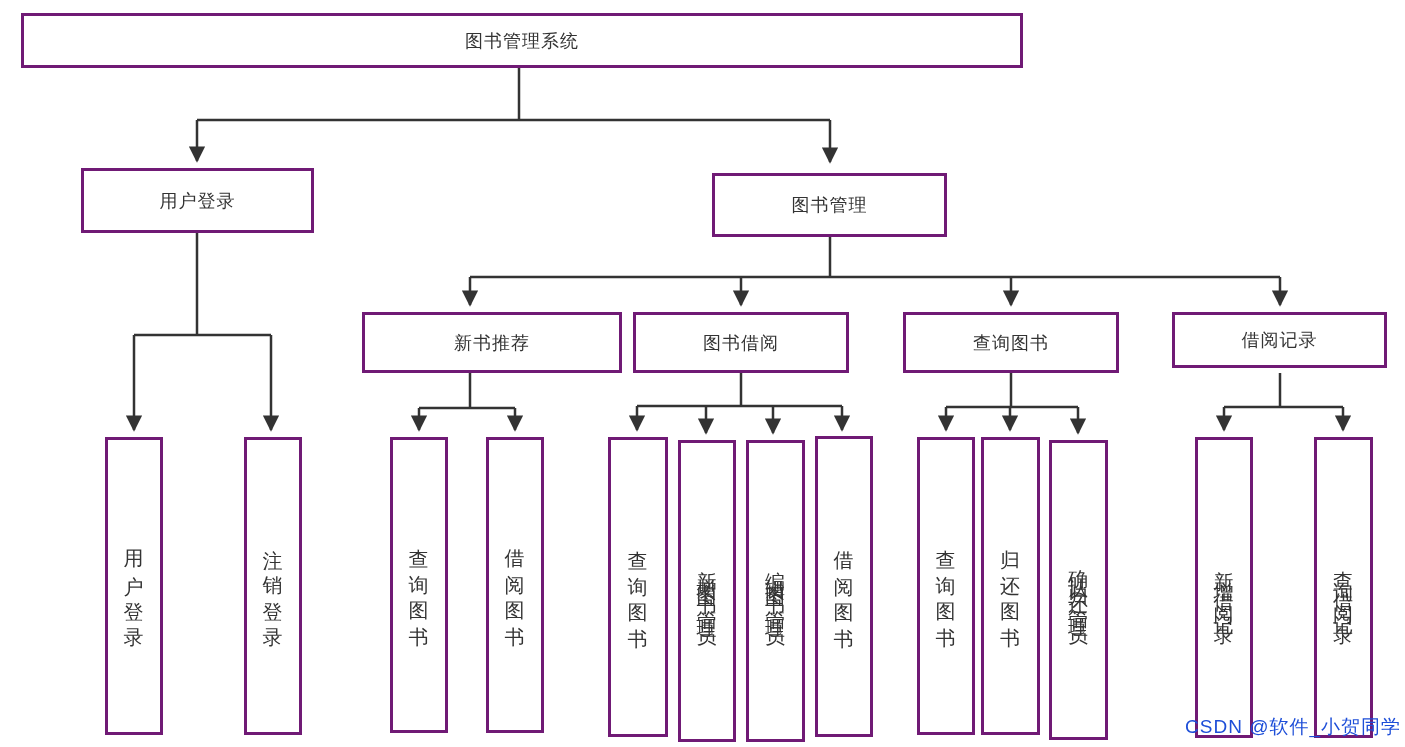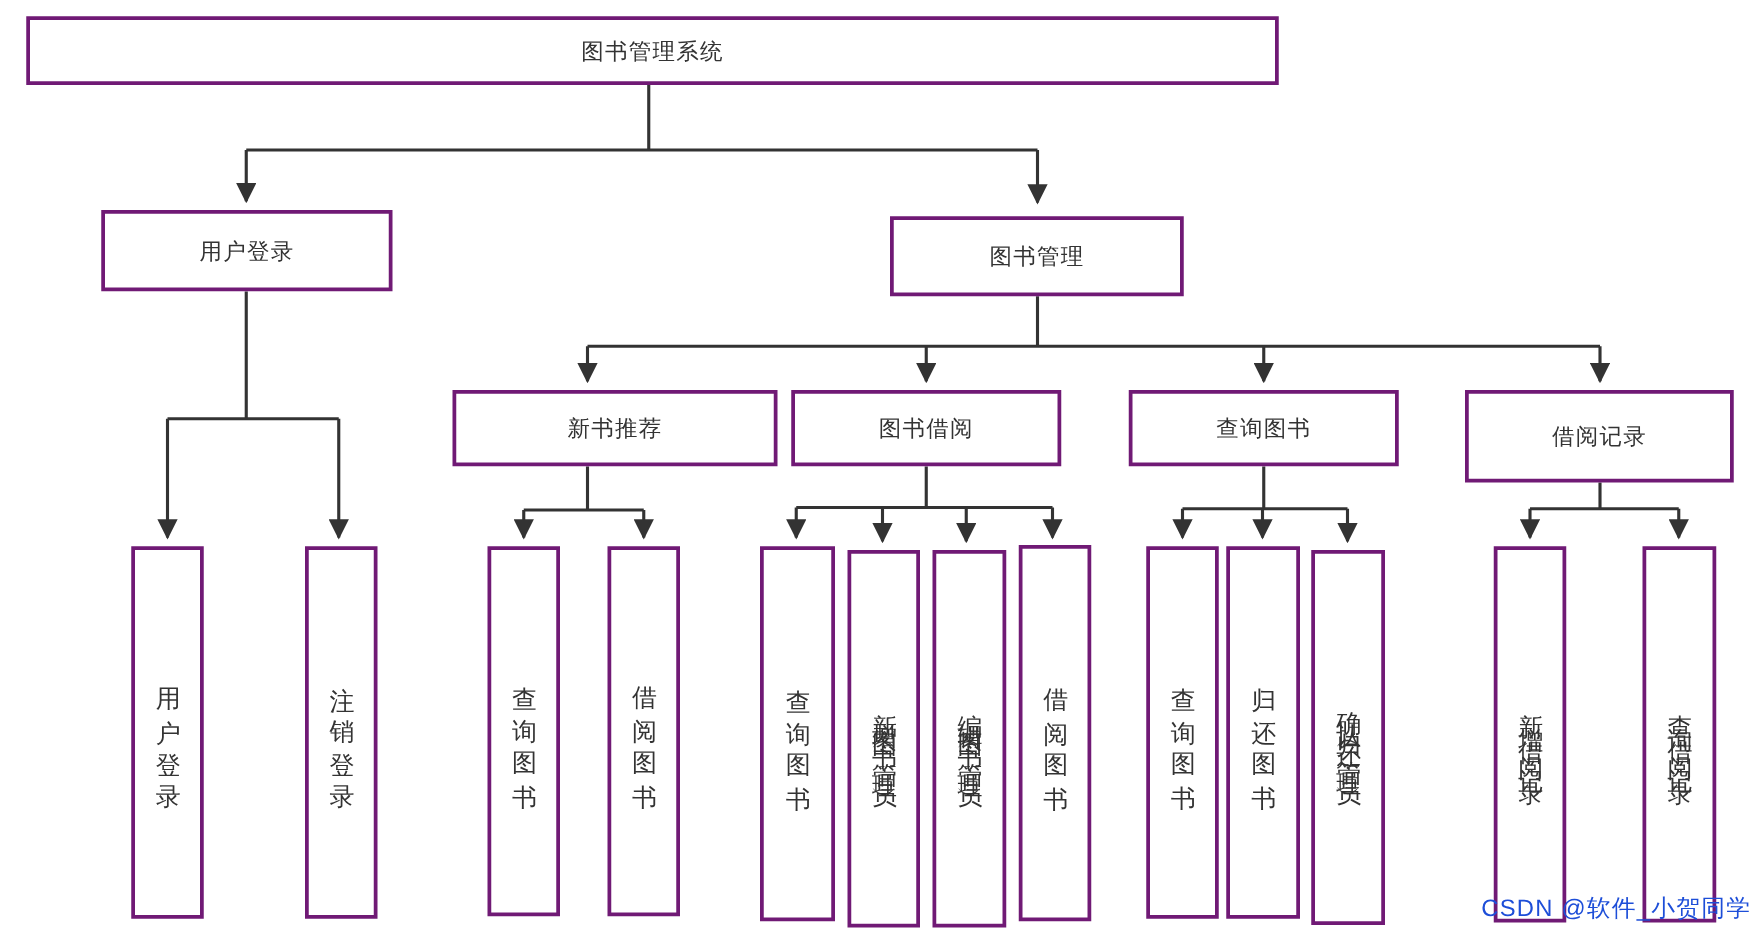--- a/index.html
+++ b/index.html
@@ -129,21 +129,21 @@
   </svg>
 
   <div class="node hbox" style="left:21px; top:13px; width:1002px; height:55px;">图书管理系统</div>
 
   <div class="node hbox" style="left:81px; top:168px; width:233px; height:65px;">用户登录</div>
   <div class="node hbox" style="left:712px; top:173px; width:235px; height:64px;">图书管理</div>
 
   <div class="node hbox" style="left:362px; top:312px; width:260px; height:61px;">新书推荐</div>
   <div class="node hbox" style="left:633px; top:312px; width:216px; height:61px;">图书借阅</div>
   <div class="node hbox" style="left:903px; top:312px; width:216px; height:61px;">查询图书</div>
-  <div class="node hbox" style="left:1172px; top:312px; width:215px; height:74px;">借阅记录</div>
+  <div class="node hbox" style="left:1172px; top:312px; width:215px; height:56px;">借阅记录</div>
 
   <div class="node vbox spacing-short" style="left:105px; top:437px; width:58px; height:298px;">用户登录</div>
   <div class="node vbox spacing-short" style="left:244px; top:437px; width:58px; height:298px;">注销登录</div>
 
   <div class="node vbox spacing-short" style="left:390px; top:437px; width:58px; height:296px;">查询图书</div>
   <div class="node vbox spacing-short" style="left:486px; top:437px; width:58px; height:296px;">借阅图书</div>
 
   <div class="node vbox spacing-short" style="left:608px; top:437px; width:60px; height:300px;">查询图书</div>
   <div class="node vbox spacing-long" style="left:678px; top:440px; width:58px; height:302px;">新增图书（管理员）</div>
   <div class="node vbox spacing-long" style="left:746px; top:440px; width:59px; height:302px;">编辑图书（管理员）</div>

